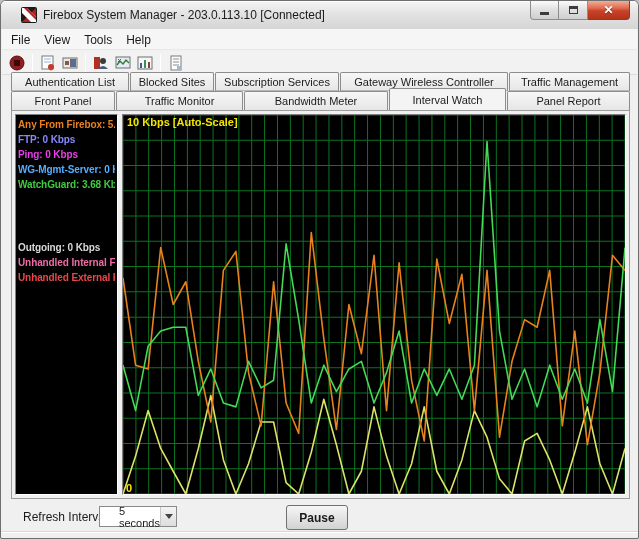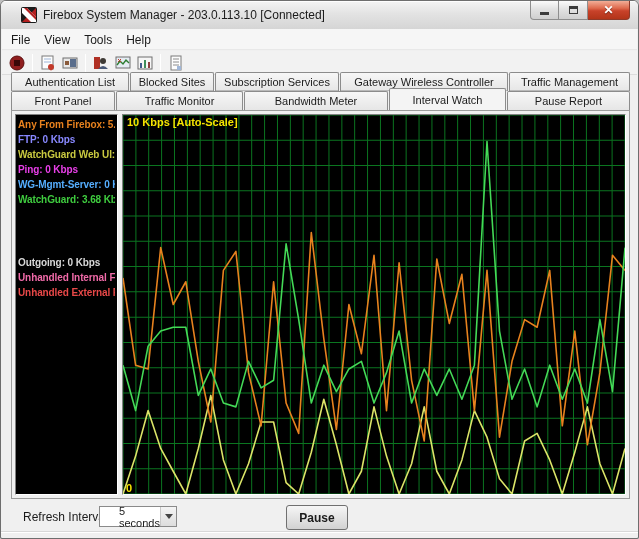--- a/index.html
+++ b/index.html
@@ -176,28 +176,27 @@
     <div class="tab" style="width:124px">Subscription Services</div>
     <div class="tab" style="width:168px">Gateway Wireless Controller</div>
     <div class="tab" style="width:121px">Traffic Management</div>
   </div>
 
   <div class="tabs-row r2">
     <div class="tab" style="width:104px">Front Panel</div>
     <div class="tab" style="width:127px">Traffic Monitor</div>
     <div class="tab" style="width:144px">Bandwidth Meter</div>
     <div class="tab active" style="width:117px">Interval Watch</div>
-    <div class="tab" style="width:123px">Pause Report</div>
+    <div class="tab" style="width:123px">Panel Report</div>
   </div>
 
   <div class="panel">
     <div class="legend-panel">
       <div class="legend-line" style="color: rgb(232, 130, 30);">Any From Firebox: 5.9</div>
       <div class="legend-line" style="color: rgb(136, 136, 255);">FTP: 0 Kbps</div>
-      <div class="legend-line" style="color: rgb(201, 201, 64);">WatchGuard Web UI:</div>
       <div class="legend-line" style="color: rgb(233, 63, 233);">Ping: 0 Kbps</div>
       <div class="legend-line" style="color: rgb(85, 174, 255);">WG-Mgmt-Server: 0 K</div>
       <div class="legend-line" style="color: rgb(63, 204, 63);">WatchGuard: 3.68 Kb</div>
       <div class="legend-line" style="color: rgb(216, 216, 216); margin-top: 48px;">Outgoing: 0 Kbps</div>
       <div class="legend-line" style="color: rgb(240, 106, 168);">Unhandled Internal F</div>
       <div class="legend-line" style="color: rgb(232, 72, 72);">Unhandled External F</div>
     </div>
     <div class="chart-wrap">
       <span class="scale-label">10 Kbps [Auto-Scale]</span>
       <svg id="chart-svg" viewBox="0 0 506 378" preserveAspectRatio="none">

